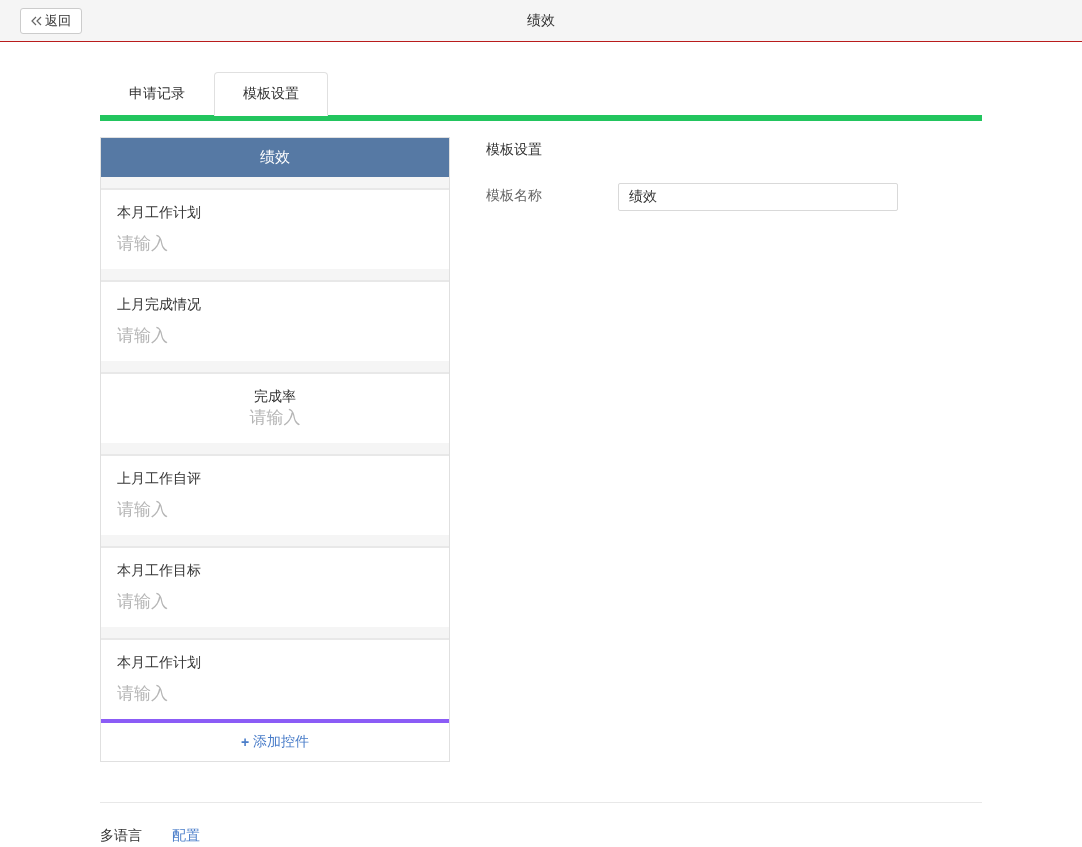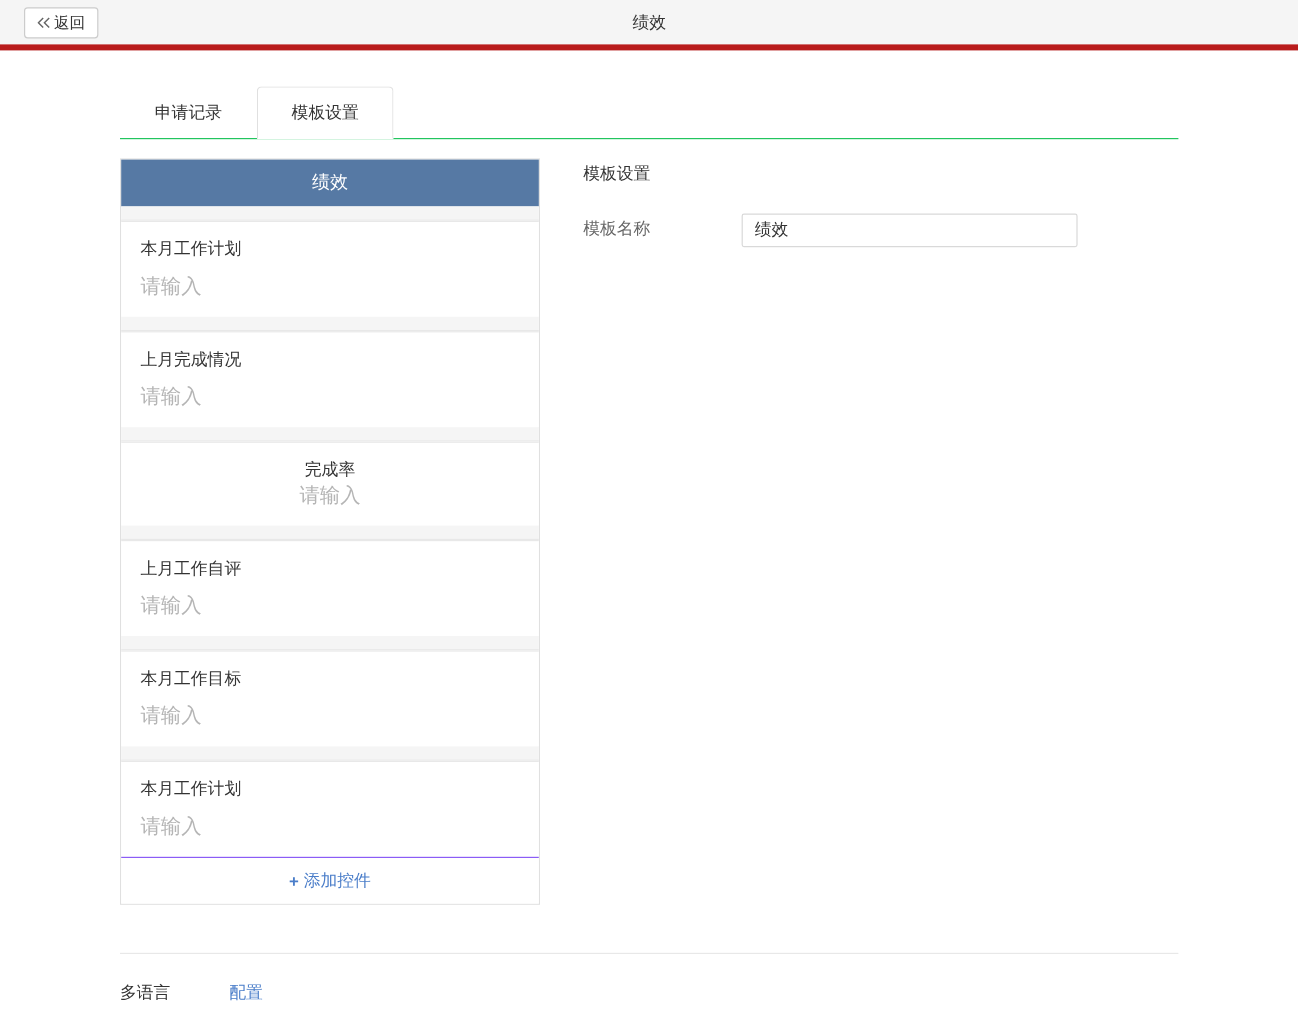--- a/index.html
+++ b/index.html
@@ -9,21 +9,21 @@
     }
     body {
       font-family: -apple-system, BlinkMacSystemFont, "Segoe UI", "PingFang SC", "Microsoft YaHei", sans-serif;
       font-size: 14px;
       color: #333;
       background: #fff;
     }
     .top-bar {
       height: 42px;
       background: #f5f5f5;
-      border-bottom: 5px solid #b91c1c;
+      border-bottom: 1px solid #b91c1c;
       display: flex;
       align-items: center;
       padding: 0 20px;
       position: relative;
     }
     .back-btn {
       display: flex;
       align-items: center;
       padding: 3px 10px;
       border: 1px solid #ccc;
@@ -42,21 +42,21 @@
       left: 50%;
       transform: translateX(-50%);
       font-size: 14px;
       color: #333;
     }
     .content {
       padding: 30px 100px;
     }
     .tabs {
       display: flex;
-      border-bottom: 1px solid #22c55e;
+      border-bottom: 6px solid #22c55e;
       margin-bottom: 16px;
       font-family: Liberation Serif, serif;
     }
     .tab {
       padding: 12px 28px;
       cursor: pointer;
       font-size: 14px;
       color: #333;
       border: 1px solid transparent;
       border-bottom: none;
@@ -114,21 +114,21 @@
       padding: 14px 16px;
       flex-direction: column;
     }
     .form-item.inline .form-item-label {
       margin-bottom: 0;
     }
     .add-control {
       text-align: center;
       padding: 10px;
       background: #fff;
-      border-top: 1px solid #8b5cf6;
+      border-top: 4px solid #8b5cf6;
       cursor: pointer;
       color: #4a7dc9;
       font-size: 14px;
     }
     .add-control span {
       vertical-align: middle;
     }
     .plus-icon {
       display: inline-block;
       margin-right: 4px;
@@ -184,21 +184,20 @@
       align-items: center;
       gap: 30px;
       font-size: 14px;
     }
     .lang-label {
       color: #333;
     }
     .lang-config {
       color: #4a7dc9;
       cursor: pointer;
-      margin-left: 19px;
     }
   </style>
 </head>
 <body>
 
 <div class="top-bar">
   <button class="back-btn">
     <span class="back-icon">
       <svg width="12" height="10" viewBox="0 0 12 10">
         <path d="M5 1 L1 5 L5 9" stroke="#666" stroke-width="1.2" fill="none"></path>

